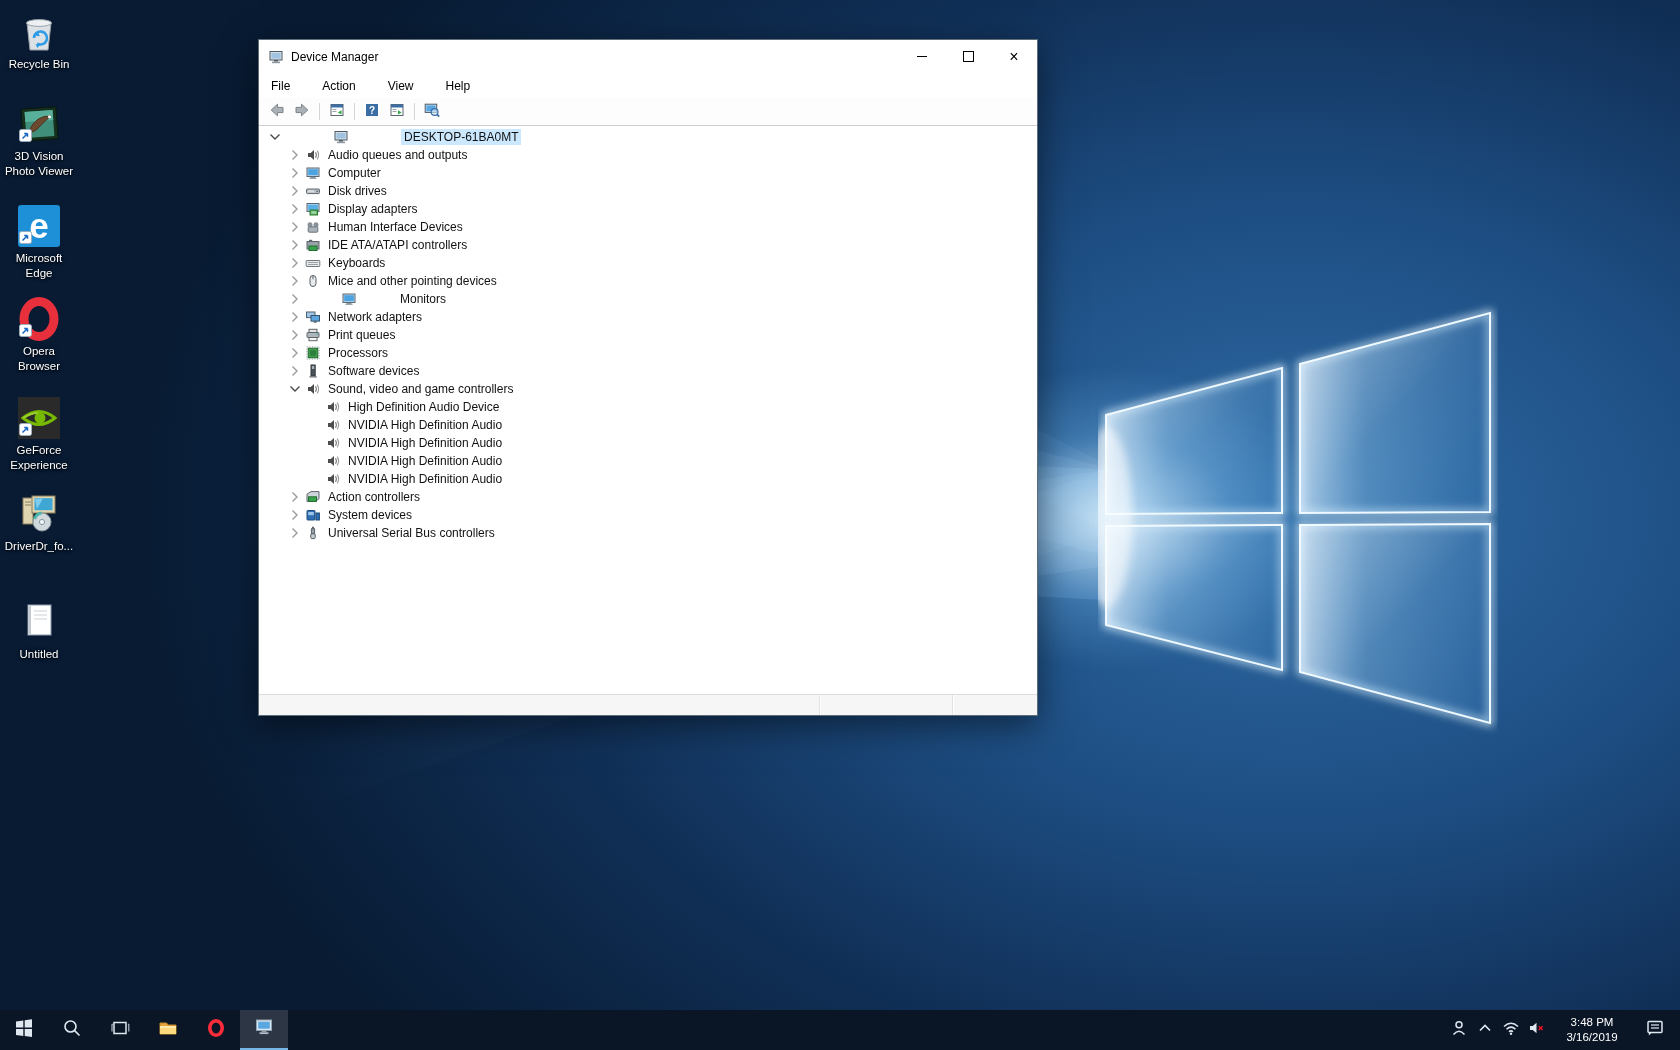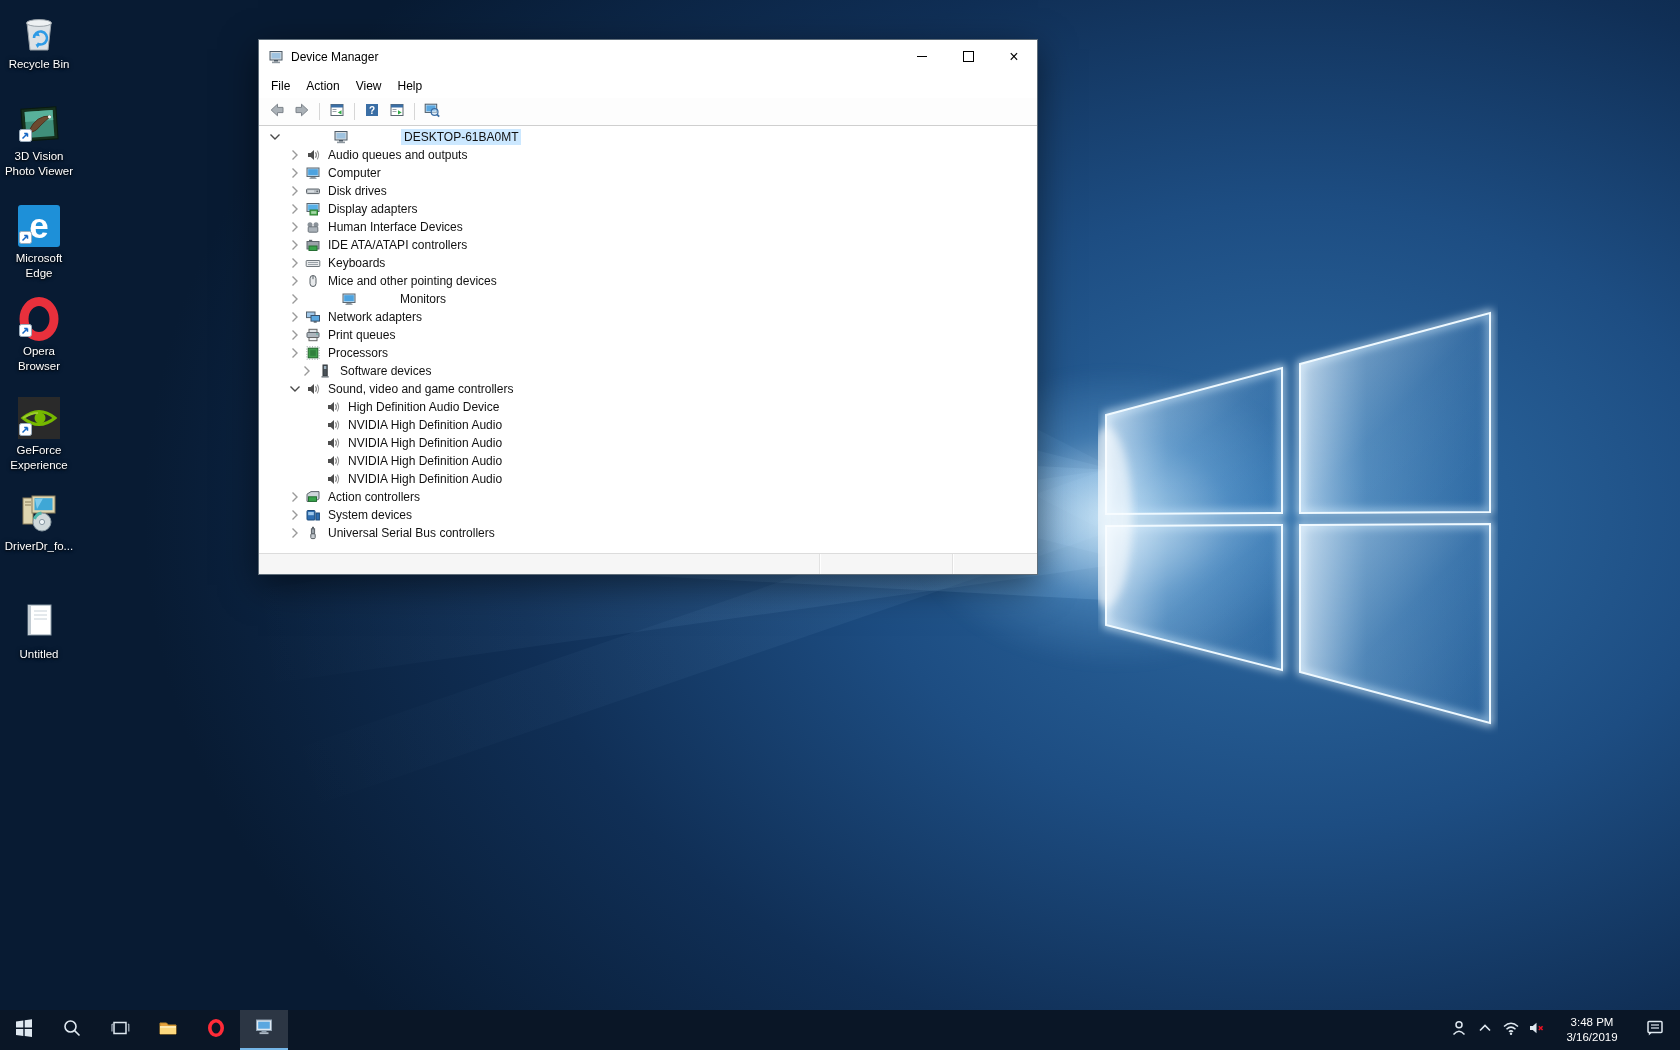--- a/index.html
+++ b/index.html
@@ -20,31 +20,31 @@
     background:radial-gradient(closest-side, rgba(225,245,255,.85), rgba(130,195,245,.28) 55%, rgba(130,195,245,0));
     filter:blur(6px);}
   #win-logo{position:absolute;left:1098px;top:295px;}
   
   .desktop-icon{position:absolute;left:0;width:78px;display:flex;flex-direction:column;align-items:center;cursor:default;}
   .di-img{height:46px;display:flex;align-items:flex-end;justify-content:center;position:relative;}
   .di-shortcut{position:absolute;left:2px;bottom:0px;}
   .di-label{margin-top:3px;font-size:11.5px;line-height:1.28;color:#fff;text-align:center;
     text-shadow:0 1px 2px rgba(0,0,0,.95),0 0 4px rgba(0,0,0,.6);}
   
-  #dm-window{position:absolute;left:258px;top:39px;width:780px;height:536px;background:#fff;
+  #dm-window{position:absolute;left:258px;top:39px;width:780px;height:677px;background:#fff;
     border:1px solid #5f6d79;box-shadow:0 10px 34px rgba(0,0,0,.5);display:flex;flex-direction:column;box-sizing:border-box;}
   #title-bar{height:33px;display:flex;align-items:center;flex:0 0 auto;background:#fff;}
   #title-icon{margin-left:9px;display:flex;}
   #title-text{margin-left:7px;font-size:12px;color:#000;}
   #caption-buttons{margin-left:auto;display:flex;height:100%;}
   .cap-btn{width:46px;height:100%;display:flex;align-items:center;justify-content:center;}
   .glyph-min{width:10px;height:1px;background:#000;}
   .glyph-max{width:9px;height:9px;border:1px solid #000;}
   .glyph-close{font-size:16px;color:#000;line-height:1;}
-  #menu-bar{height:25px;display:flex;align-items:center;padding-left:4px;flex:0 0 auto;background:#fff;}
+  #menu-bar{height:25px;display:flex;align-items:center;padding-left:4px;flex:0 0 auto;background:#fff;gap:16px;}
   .menu-item{font-size:12px;color:#000;padding:3px 8px;}
   #toolbar{height:27px;display:flex;align-items:center;padding-left:8px;gap:5px;flex:0 0 auto;
     background:#fdfdfd;border-bottom:1px solid #cfcfcf;}
   .tb-btn{width:20px;height:20px;display:flex;align-items:center;justify-content:center;}
   .tb-sep{width:1px;height:17px;background:#d6d6d6;margin:0 2px;}
   #tree{flex:1 1 auto;background:#fff;padding-top:2px;overflow:hidden;}
   .tree-row{height:18px;display:flex;align-items:center;font-size:12px;color:#111;}
   .tr-chevron{width:16px;height:16px;display:flex;align-items:center;justify-content:center;flex:0 0 auto;margin-right:2px;}
   .tr-icon{width:16px;height:16px;display:flex;align-items:center;justify-content:center;flex:0 0 auto;margin-right:4px;}
   .tr-label{padding:1px 3px;white-space:nowrap;}
@@ -498,21 +498,21 @@
         </span>
         <span class="tr-icon">
           <svg width="16" height="16" viewBox="0 0 16 16" xmlns="http://www.w3.org/2000/svg">
             <rect x="1.8" y="1.8" width="12.4" height="12.4" fill="none" stroke="#98a0a6" stroke-dasharray="1,1.6"></rect>
             <rect x="3.2" y="3.2" width="9.6" height="9.6" fill="#3f9e4d" stroke="#21662c"></rect>
             <rect x="5.2" y="5.2" width="5.6" height="5.6" fill="#2f7f3c"></rect>
           </svg>
         </span>
         <span class="tr-label">Processors</span>
       </div>
-      <div class="tree-row" style="padding-left: 40px;">
+      <div class="tree-row" style="padding-left: 28px;">
         <span class="tr-chevron">
           <svg width="16" height="16" viewBox="0 0 16 16" xmlns="http://www.w3.org/2000/svg">
             <polyline points="5.5,3.5 10,8 5.5,12.5" fill="none" stroke="#9a9a9a" stroke-width="1.4"></polyline>
           </svg>
         </span>
         <span class="tr-icon">
           <svg width="16" height="16" viewBox="0 0 16 16" xmlns="http://www.w3.org/2000/svg">
             <rect x="6" y="2" width="4.2" height="11" fill="#4a5258" stroke="#32383d"></rect>
             <rect x="6.9" y="3" width="2.4" height="3" fill="#9fb3c0"></rect>
             <rect x="4.5" y="13" width="7.2" height="1.6" fill="#7c848a"></rect>

